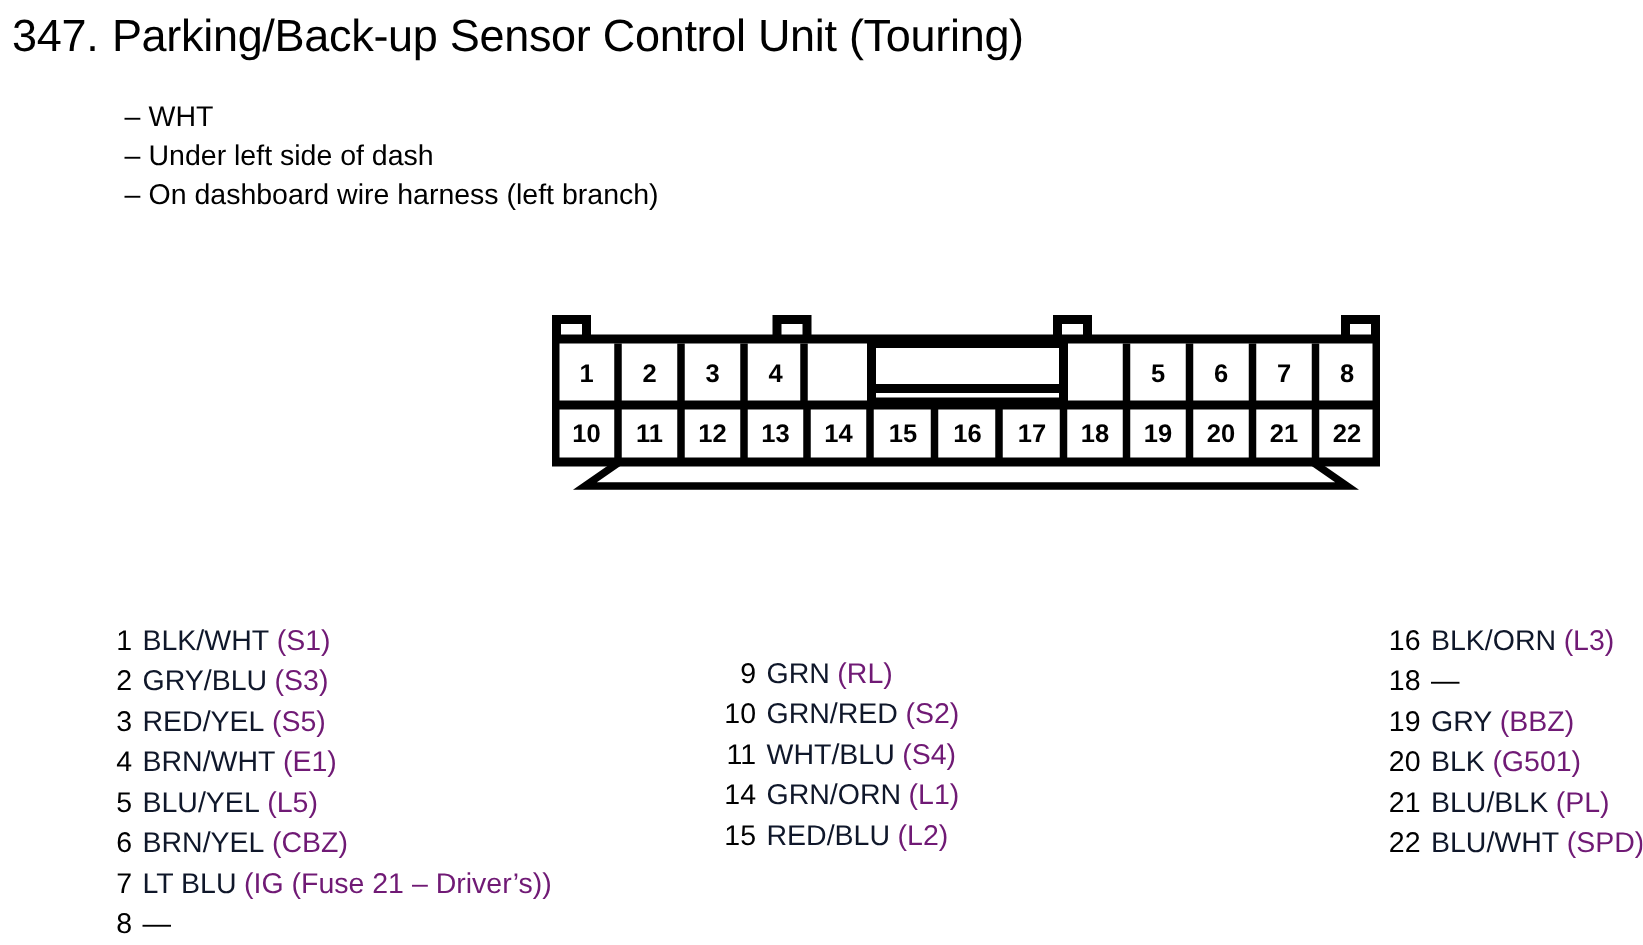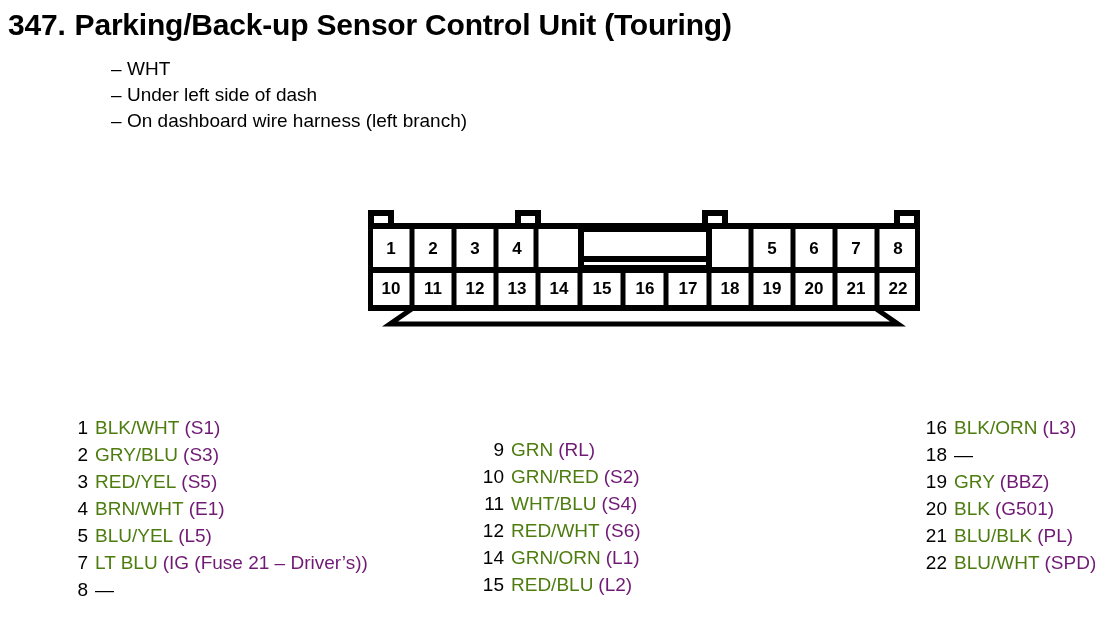--- a/index.html
+++ b/index.html
@@ -15,35 +15,34 @@
     color: #000000;
     overflow: hidden;
   }
 
   
   #page-title {
     position: absolute;
     left: 8px;
     top: 8px;
     font-size: 30px;
-    font-weight: bold;
+    font-weight: normal;
     letter-spacing: -0.2px;
     white-space: nowrap;
   }
   #title-number {
     display: inline-block;
     margin-right: 9px;
   }
   #subtitle-list {
     position: absolute;
     left: 83px;
-    top: 56px;
+    top: 66px;
     font-size: 19px;
     line-height: 26px;
-    margin-left: 28px;
   }
   .subtitle-row {
     white-space: nowrap;
   }
   .subtitle-dash {
     display: inline-block;
     width: 16px;
   }
 
   
@@ -88,21 +87,21 @@
     white-space: nowrap;
     height: 27px;
   }
   .pin-no {
     display: inline-block;
     width: 26px;
     text-align: right;
     margin-right: 7px;
   }
   .pin-wire {
-    color: #4d7c0f;
+    color: #0f172a;
     text-align: center;
   }
   .pin-code {
     color: #701a75;
     margin-left: 5px;
   }
   .pin-empty {
     color: #000000;
   }
 </style>
@@ -202,28 +201,28 @@
   </svg>
 </div>
 
 <div id="pin-list">
   <div class="pin-column" id="pin-column-1">
       <div class="pin-row"><span class="pin-no">1</span><span class="pin-wire">BLK/WHT</span><span class="pin-code">(S1)</span></div>
       <div class="pin-row"><span class="pin-no">2</span><span class="pin-wire">GRY/BLU</span><span class="pin-code">(S3)</span></div>
       <div class="pin-row"><span class="pin-no">3</span><span class="pin-wire">RED/YEL</span><span class="pin-code">(S5)</span></div>
       <div class="pin-row"><span class="pin-no">4</span><span class="pin-wire">BRN/WHT</span><span class="pin-code">(E1)</span></div>
       <div class="pin-row"><span class="pin-no">5</span><span class="pin-wire">BLU/YEL</span><span class="pin-code">(L5)</span></div>
+      <div class="pin-row"><span class="pin-no">6</span><span class="pin-wire">BRN/YEL</span><span class="pin-code">(CBZ)</span></div>
       <div class="pin-row"><span class="pin-no">7</span><span class="pin-wire">LT BLU</span><span class="pin-code">(IG (Fuse 21 – Driver’s))</span></div>
       <div class="pin-row"><span class="pin-no">8</span><span class="pin-empty">—</span></div>
     </div>
   <div class="pin-column" id="pin-column-2">
       <div class="pin-row"><span class="pin-no">9</span><span class="pin-wire">GRN</span><span class="pin-code">(RL)</span></div>
       <div class="pin-row"><span class="pin-no">10</span><span class="pin-wire">GRN/RED</span><span class="pin-code">(S2)</span></div>
       <div class="pin-row"><span class="pin-no">11</span><span class="pin-wire">WHT/BLU</span><span class="pin-code">(S4)</span></div>
-      <div class="pin-row"><span class="pin-no">12</span><span class="pin-wire">RED/WHT</span><span class="pin-code">(S6)</span></div>
       <div class="pin-row"><span class="pin-no">14</span><span class="pin-wire">GRN/ORN</span><span class="pin-code">(L1)</span></div>
       <div class="pin-row"><span class="pin-no">15</span><span class="pin-wire">RED/BLU</span><span class="pin-code">(L2)</span></div>
     </div>
   <div class="pin-column" id="pin-column-3">
       <div class="pin-row"><span class="pin-no">16</span><span class="pin-wire">BLK/ORN</span><span class="pin-code">(L3)</span></div>
       <div class="pin-row"><span class="pin-no">18</span><span class="pin-empty">—</span></div>
       <div class="pin-row"><span class="pin-no">19</span><span class="pin-wire">GRY</span><span class="pin-code">(BBZ)</span></div>
       <div class="pin-row"><span class="pin-no">20</span><span class="pin-wire">BLK</span><span class="pin-code">(G501)</span></div>
       <div class="pin-row"><span class="pin-no">21</span><span class="pin-wire">BLU/BLK</span><span class="pin-code">(PL)</span></div>
       <div class="pin-row"><span class="pin-no">22</span><span class="pin-wire">BLU/WHT</span><span class="pin-code">(SPD)</span></div>

